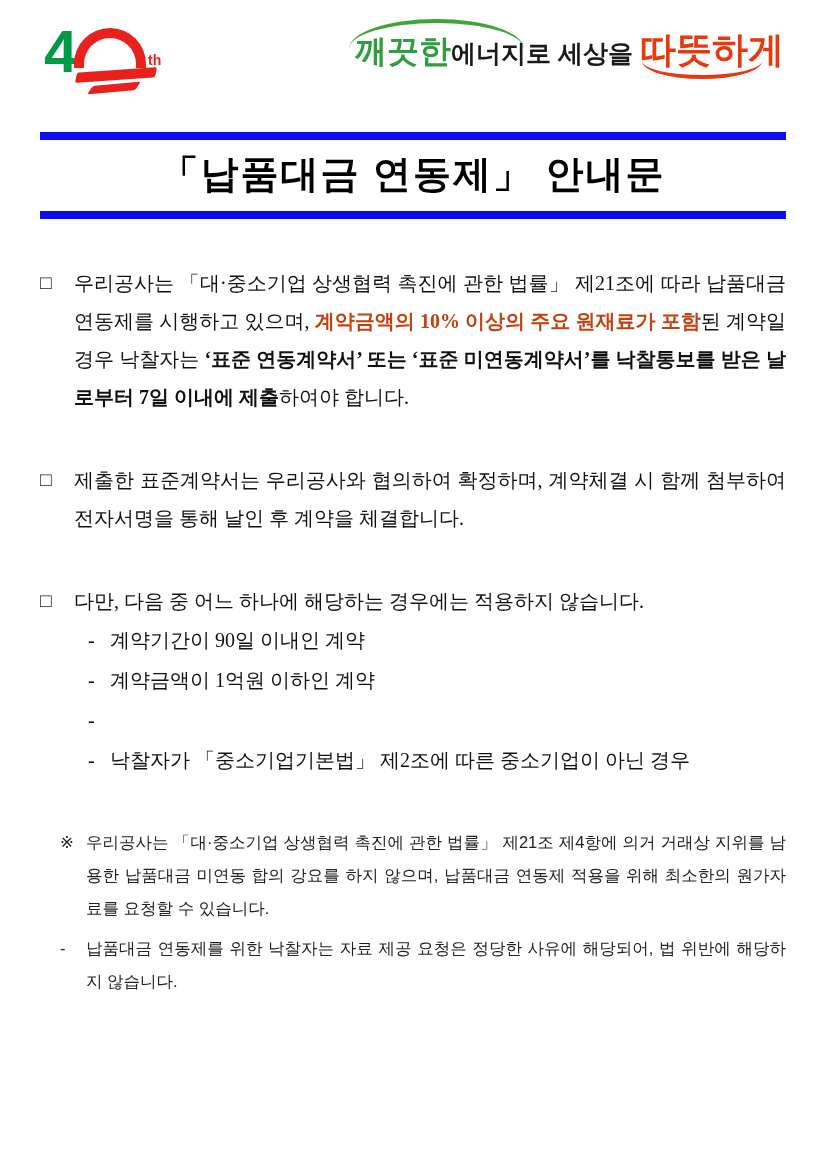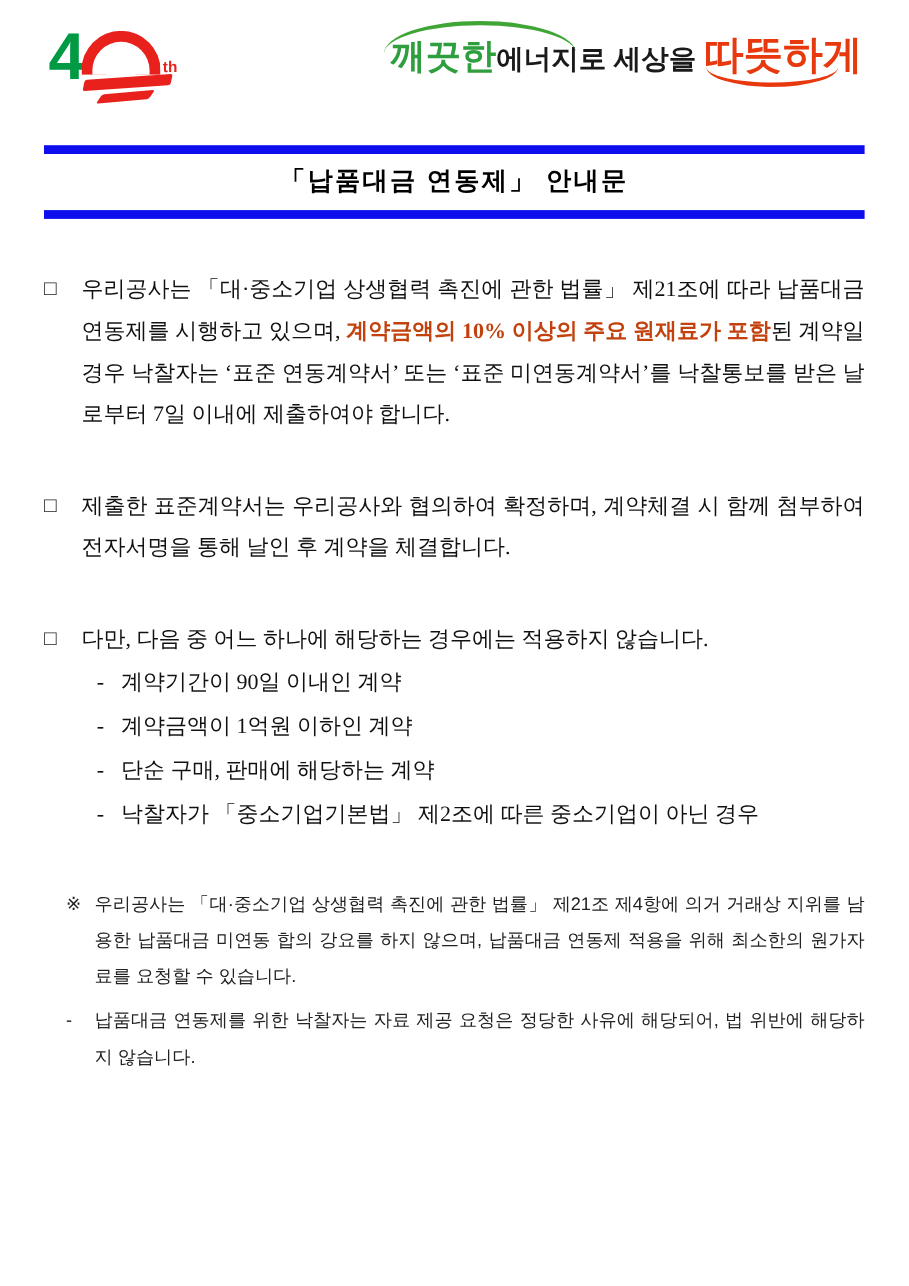--- a/index.html
+++ b/index.html
@@ -31,28 +31,28 @@
   .swoosh-green{position:absolute;left:-6px;top:-9px;width:175px;height:26px;
                 border-top:4px solid #3fa535;border-radius:50% 50% 0 0/100% 100% 0 0;}
   .sw4-wrap{position:relative;display:inline-block;}
   .swoosh-red{position:absolute;left:2px;bottom:-8px;width:120px;height:14px;
               border-bottom:4px solid #e8380d;border-radius:0 0 50% 50%/0 0 100% 100%;}
 
   
   .title-block{margin-top:22px;}
   .rule{height:8px;background:#0d0dee;}
   .title-text{text-align:center;font-family:"Liberation Sans","DejaVu Sans",sans-serif;
-              font-weight:900;font-size:23px;letter-spacing:2px;color:#000;
+              font-weight:900;font-size:38px;letter-spacing:2px;color:#000;
               padding:9px 0 11px 0;}
 
   
   .para{display:flex;margin-top:45px;font-size:20px;line-height:38px;text-align:justify;}
   .para .marker{flex:none;width:34px;font-size:19px;color:#222;}
   .para .ptext{flex:1;}
-  .seg-bold{font-weight:normal;}
+  .seg-bold{font-weight:bold;}
   .seg-blue{font-weight:bold;color:#c2410c;}
   .dash-list{margin-top:2px;}
   .dash-item{display:flex;font-size:20px;line-height:40px;}
   .dash-item .dash{flex:none;width:22px;margin-left:14px;}
 
   
   .notes{margin-top:46px;margin-left:20px;font-family:"Liberation Sans","DejaVu Sans",sans-serif;
          font-size:16.5px;line-height:33px;color:#222;}
   .note{display:flex;text-align:justify;}
   .note + .note{margin-top:7px;}
@@ -101,21 +101,20 @@
         <span class="dash-item">
             <span class="dash">-</span>
             <span>계약기간이 90일 이내인 계약</span>
           </span>
         <span class="dash-item">
             <span class="dash">-</span>
             <span>계약금액이 1억원 이하인 계약</span>
           </span>
         <span class="dash-item">
             <span class="dash">-</span>
-            <span>단순 구매, 판매에 해당하는 계약</span>
           </span>
         <span class="dash-item">
             <span class="dash">-</span>
             <span>낙찰자가 「중소기업기본법」 제2조에 따른 중소기업이 아닌 경우</span>
           </span>
       </span>
     </span>
   </div>
 
   <div class="notes">

